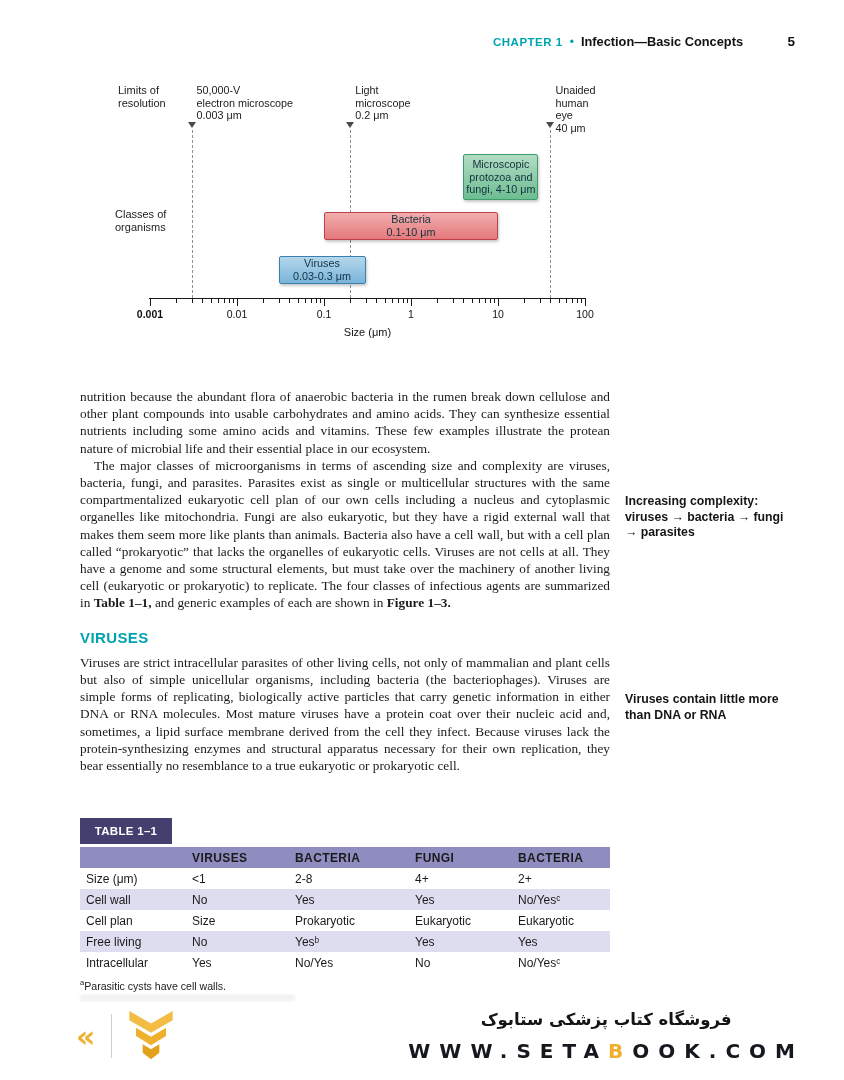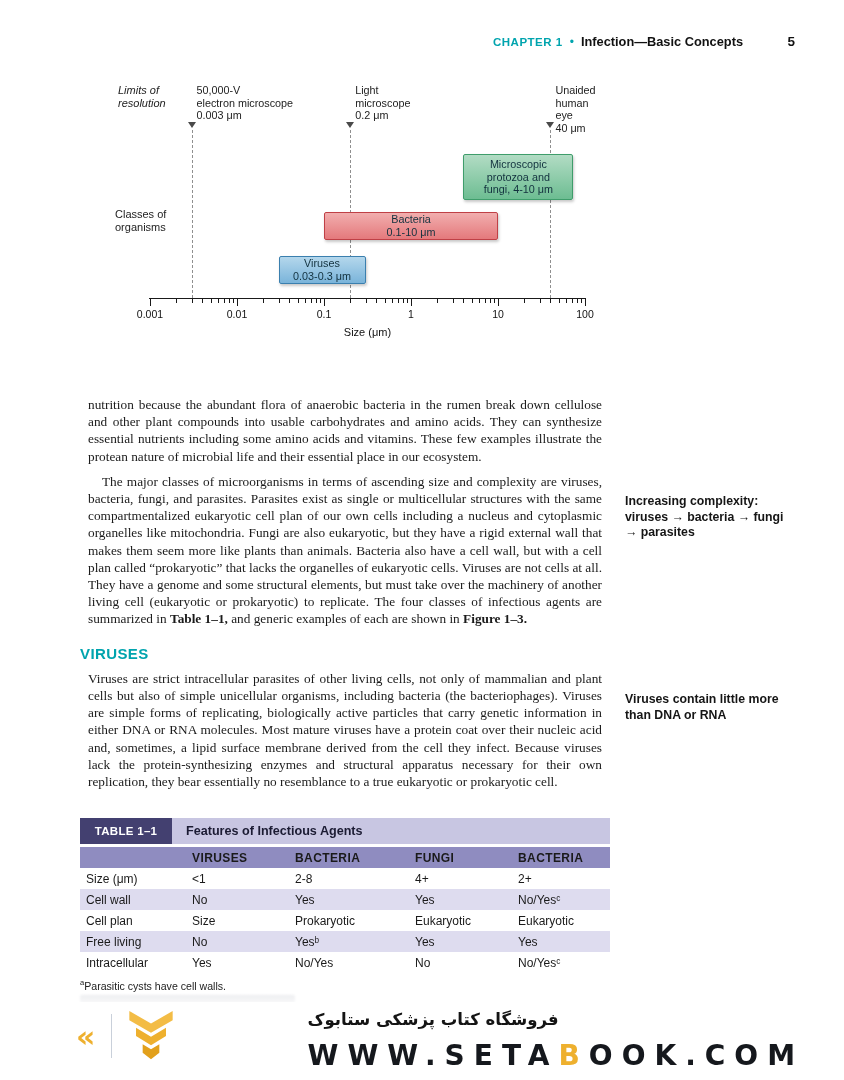--- a/index.html
+++ b/index.html
@@ -10,21 +10,21 @@
   .page-header{position:absolute;top:34px;left:493px;right:49px;display:flex;align-items:baseline;
                font-family:"Liberation Sans",sans-serif;}
   .chapter-label{color:#00a4ae;font-weight:bold;font-size:11.5px;letter-spacing:.5px;}
   .header-bullet{color:#00a4ae;font-size:12px;margin:0 7px;}
   .header-title{color:#111;font-weight:600;font-size:12.8px;}
   .page-number{margin-left:auto;font-weight:600;font-size:13.5px;color:#111;}
 
   
   .figure-wrap{position:absolute;left:80px;top:82px;width:530px;height:280px;}
   .chart-note{position:absolute;font:11px/13px "Liberation Sans",sans-serif;color:#222;white-space:pre-line;}
-  .note-limits{left:38px;top:2px;font-style:italic;}
+  .note-limits{left:38px;top:2px;}
   .note-classes{left:35px;top:126px;}
   .plot{position:absolute;left:70px;top:0;width:435px;height:275px;}
   .marker-label{position:absolute;top:2px;font:10.8px/12.6px "Liberation Sans",sans-serif;color:#222;white-space:pre-line;}
   .marker-arrow{position:absolute;width:0;height:0;border-left:4px solid transparent;border-right:4px solid transparent;
                 border-top:6px solid #4a4a4a;}
   .dash-line{position:absolute;width:0;border-left:1px dashed #8f8f8f;}
   .size-bar{position:absolute;box-sizing:border-box;border:1px solid #555;border-radius:2px;
             display:flex;flex-direction:column;align-items:center;justify-content:center;
             font:10.8px/12.8px "Liberation Sans",sans-serif;color:#12313e;text-align:center;white-space:pre-line;
             box-shadow:1px 2px 3px rgba(0,0,0,.22);}
@@ -35,21 +35,21 @@
   .tick-label{position:absolute;top:226px;transform:translateX(-50%);font:10.5px "Liberation Sans",sans-serif;color:#111;}
   .axis-title{position:absolute;top:244px;left:0;width:435px;text-align:center;
               font:11px "Liberation Sans",sans-serif;color:#111;}
   .fig-caption{position:absolute;left:625px;top:84px;width:172px;
                font:11.3px/14.2px "Liberation Sans",sans-serif;color:#333;}
   .fig-label{color:#e87722;font-weight:bold;margin-right:4px;}
 
   
   .main-column{position:absolute;left:80px;top:388px;width:530px;font-size:13.3px;line-height:17.2px;
                text-align:justify;}
-  .main-column p{margin:8px;}
+  .main-column p{margin:0;}
   .para-indent{text-indent:14px;}
   .bold-ref{font-weight:bold;}
   .section-heading{font-family:"Liberation Sans",sans-serif;font-weight:bold;font-size:15px;
                    letter-spacing:.4px;color:#00a4ae;margin:17px 0 8px 0;text-align:left;}
 
   
   .margin-note{position:absolute;left:625px;width:172px;font:bold 12.3px/15.5px "Liberation Sans",sans-serif;color:#151515;}
   .note-1{top:494px;}
   .note-2{top:692px;}
 
@@ -79,23 +79,23 @@
                 background:linear-gradient(to bottom,rgba(255,255,255,0),#fff 85%);}
 
   
   .footer{position:absolute;left:0;top:1002px;width:100%;height:78px;background:#fff;}
   .footer-left{position:absolute;left:76px;top:6px;}
   .logo-row{display:flex;align-items:center;}
   .guillemet{color:#eeb02e;font-size:30px;font-weight:bold;font-family:"DejaVu Sans",sans-serif;margin-right:2px;}
   .brand-fa{font-family:"DejaVu Sans",sans-serif;font-weight:bold;font-size:33px;color:#1c2b52;line-height:36px;}
   .logo-sep{width:1px;height:44px;background:#c9d0da;margin:0 14px;}
   .brand-tagline{font-family:"DejaVu Sans",sans-serif;font-size:10px;color:#8a93a3;margin-top:20px;padding-left:30px;}
-  .footer-right{position:absolute;right:40px;top:8px;text-align:left;}
+  .footer-right{position:absolute;right:40px;top:8px;text-align:center;}
   .store-line{font-family:"DejaVu Sans",sans-serif;font-weight:bold;font-size:16.5px;color:#141414;direction:rtl;}
-  .url-line{margin-top:10px;font-family:"DejaVu Sans",sans-serif;font-weight:bold;font-size:28px;
+  .url-line{margin-top:10px;font-family:"DejaVu Sans",sans-serif;font-weight:bold;font-size:20px;
             letter-spacing:9px;color:#15181d;}
   .url-highlight{color:#eeb02e;}
 </style>
 </head>
 <body>
 
 <div class="page">
 
   <div class="page-header">
     <span class="chapter-label">CHAPTER 1</span>
@@ -120,29 +120,29 @@
         <div class="dash-line" style="left: 200.19px; top: 48px; height: 168px;"></div>
         <div class="marker-arrow" style="left: 196.19px; top: 40px;"></div>
         <div class="marker-label" style="left: 205.19px;">Light
 microscope
 0.2 μm</div>
         <div class="dash-line" style="left: 400.379px; top: 48px; height: 168px;"></div>
         <div class="marker-arrow" style="left: 396.379px; top: 40px;"></div>
         <div class="marker-label" style="left: 405.379px;">Unaided
 human eye
 40 μm</div>
-        <div class="size-bar" style="left: 313.379px; top: 72px; width: 110px; height: 46px; background: linear-gradient(rgb(178, 220, 196), rgb(109, 189, 146)); border-color: rgb(63, 157, 107);">Microscopic
+        <div class="size-bar" style="left: 313.379px; top: 72px; width: 75px; height: 46px; background: linear-gradient(rgb(178, 220, 196), rgb(109, 189, 146)); border-color: rgb(63, 157, 107);">Microscopic
 protozoa and
 fungi, 4-10 μm</div>
         <div class="size-bar" style="left: 174px; top: 130px; width: 174px; height: 28px; background: linear-gradient(rgb(241, 174, 174), rgb(228, 121, 124)); border-color: rgb(191, 64, 70);">Bacteria
 0.1-10 μm</div>
         <div class="size-bar" style="left: 128.51px; top: 174px; width: 87px; height: 28px; background: linear-gradient(rgb(180, 215, 236), rgb(122, 180, 218)); border-color: rgb(58, 127, 174);">Viruses
 0.03-0.3 μm</div>
         <div class="tick major" style="left: 0px;"></div>
-        <div class="tick-label" style="left: 0px;">0.001</div>
+        <div class="tick-label" style="left: 0px; font-weight: bold;">0.001</div>
         <div class="tick minor" style="left: 26.1896px;"></div>
         <div class="tick minor" style="left: 41.5095px;"></div>
         <div class="tick minor" style="left: 52.3792px;"></div>
         <div class="tick minor" style="left: 60.8104px;"></div>
         <div class="tick minor" style="left: 67.6992px;"></div>
         <div class="tick minor" style="left: 73.5235px;"></div>
         <div class="tick minor" style="left: 78.5688px;"></div>
         <div class="tick minor" style="left: 83.0191px;"></div>
         <div class="tick major" style="left: 87px;"></div>
         <div class="tick-label" style="left: 87px;">0.01</div>
@@ -196,21 +196,20 @@
     <h2 class="section-heading">VIRUSES</h2>
     <p>Viruses are strict intracellular parasites of other living cells, not only of mammalian and plant cells but also of simple unicellular organisms, including bacteria (the bacteriophages). Viruses are simple forms of replicating, biologically active particles that carry genetic information in either DNA or RNA molecules. Most mature viruses have a protein coat over their nucleic acid and, sometimes, a lipid surface membrane derived from the cell they infect. Because viruses lack the protein-synthesizing enzymes and structural apparatus necessary for their own replication, they bear essentially no resemblance to a true eukaryotic or prokaryotic cell.</p>
   </div>
 
   <div class="margin-note note-1">Increasing complexity: viruses → bacteria → fungi → parasites</div>
   <div class="margin-note note-2">Viruses contain little more than DNA or RNA</div>
 
   <div class="data-table">
     <div class="table-titlebar">
       <div class="table-label">TABLE 1–1</div>
-      <div class="table-title">Features of Infectious Agents</div>
     </div>
     <div class="table-gap"></div>
     <div class="thead-row">
       <div class="tcell c0"></div>
       <div class="tcell c1 th">VIRUSES</div>
       <div class="tcell c2 th">BACTERIA</div>
       <div class="tcell c3 th">FUNGI</div>
       <div class="tcell c4 th">BACTERIA</div>
     </div>
     <div id="table-rows">

